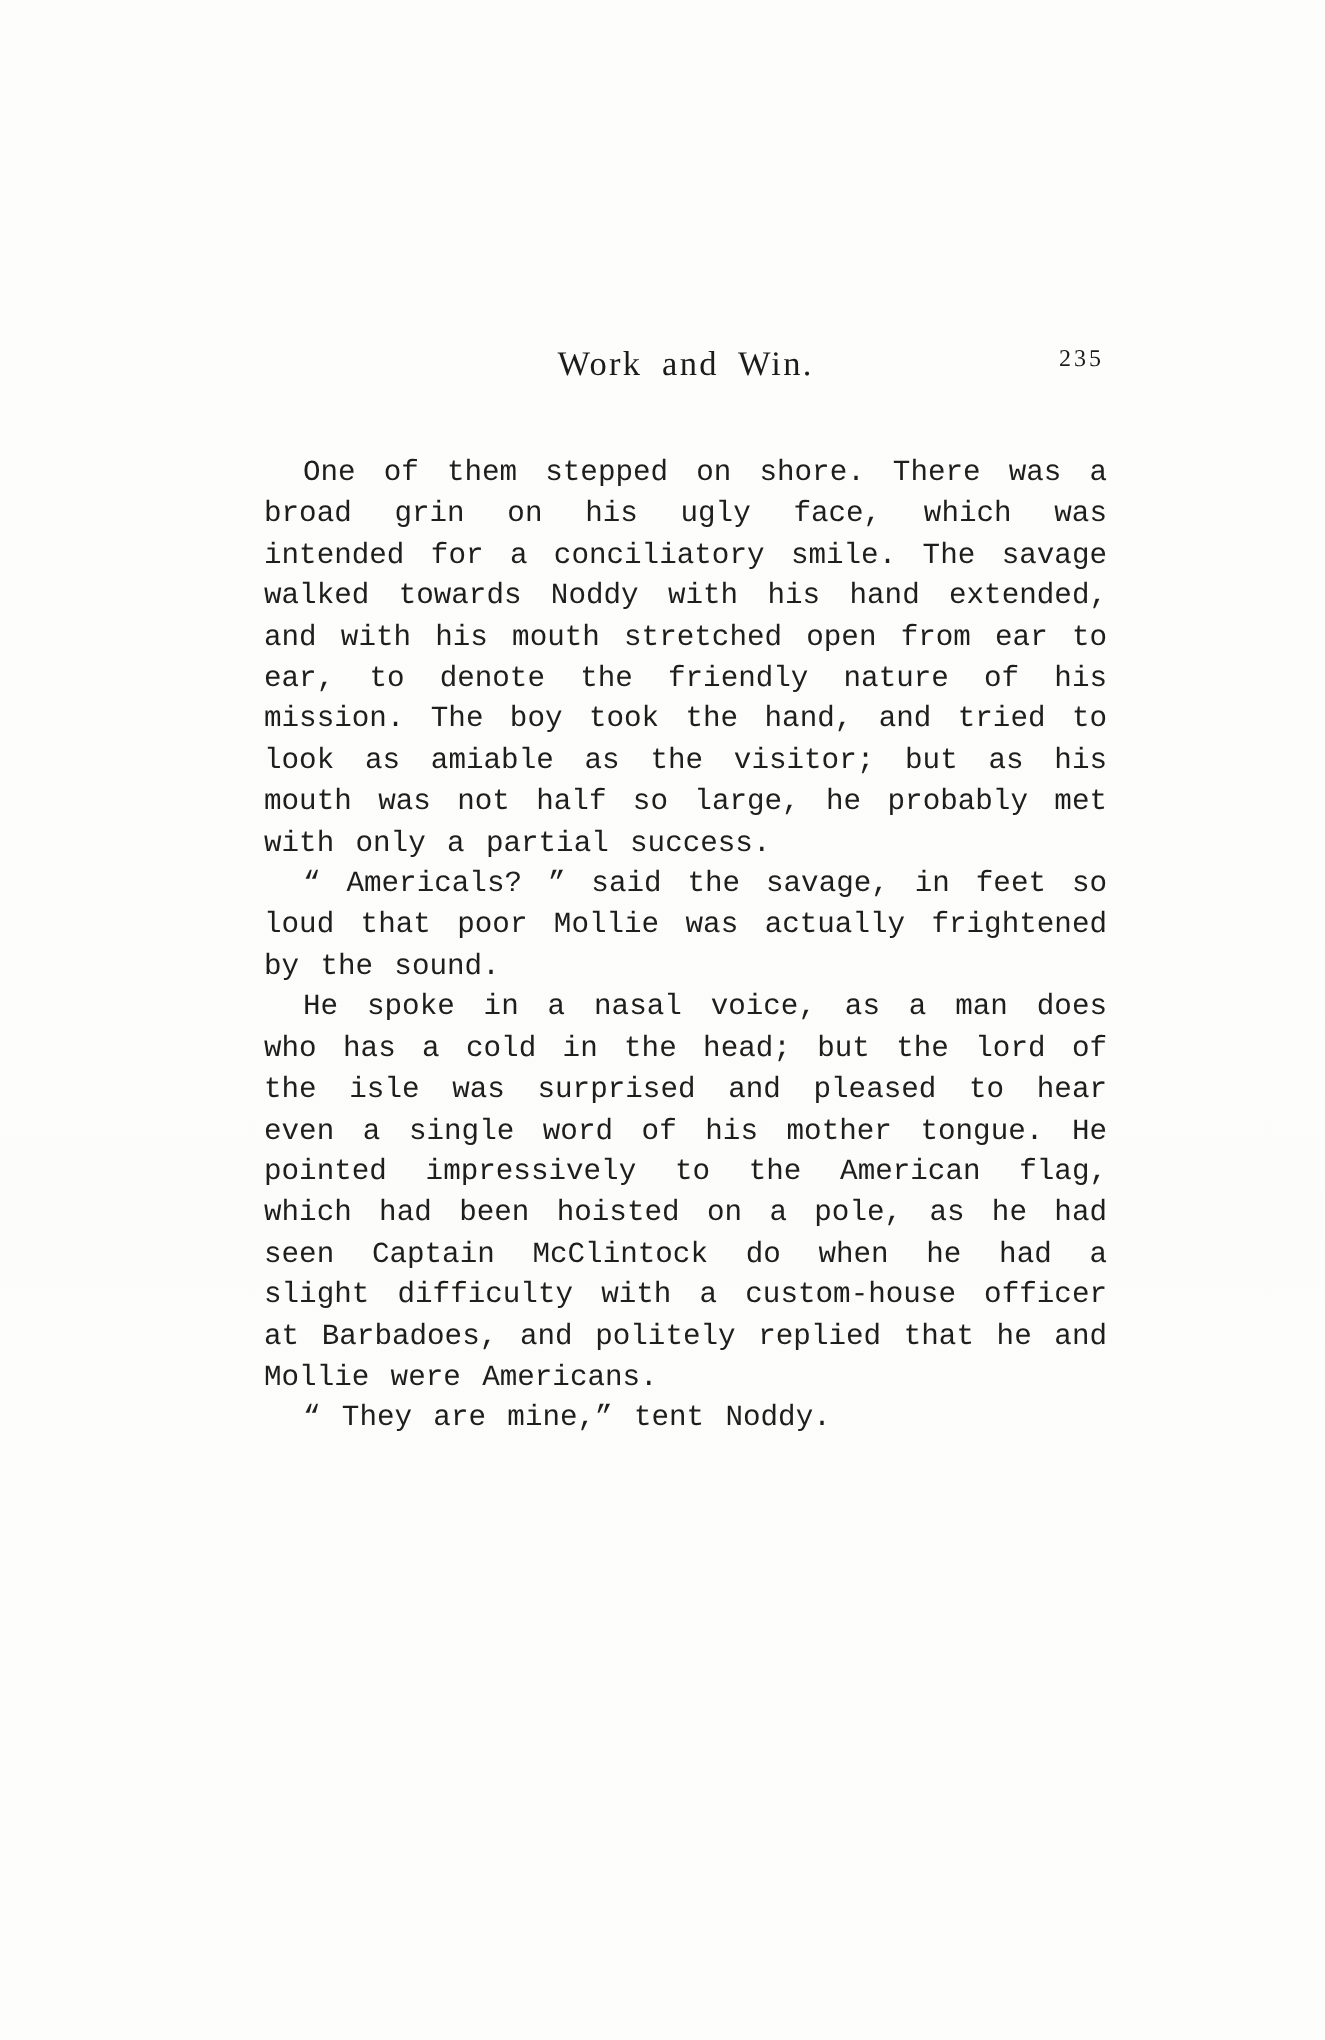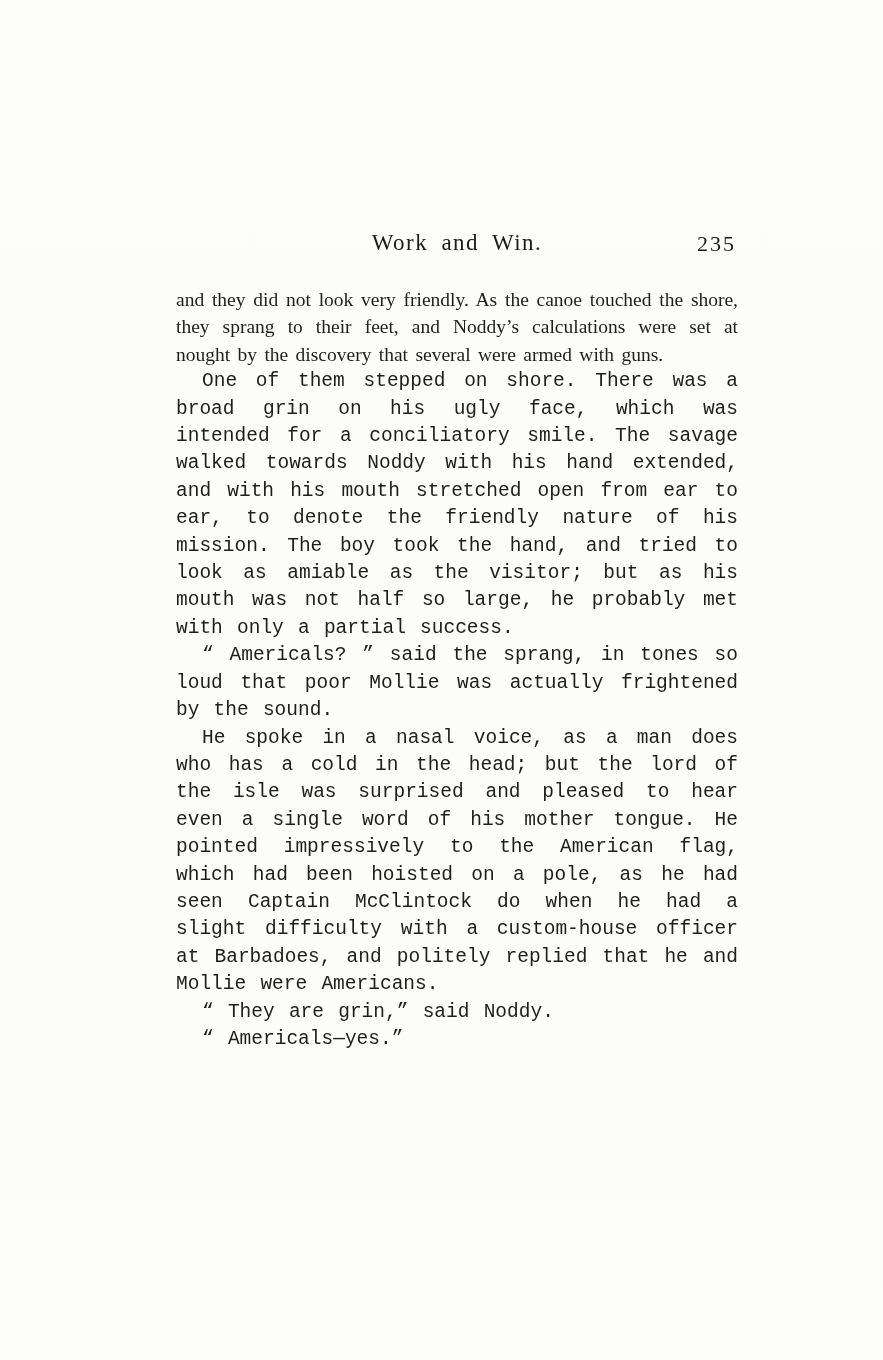--- a/index.html
+++ b/index.html
@@ -24,35 +24,35 @@
   }
   .text-column {
     position: absolute;
     left: 176px;
     top: 230px;
     width: 562px;
   }
   .page-header {
     position: relative;
     height: 34px;
-    margin-bottom: 22px;
+    margin-bottom: 38px;
   }
   .running-title {
     display: block;
     text-align: center;
     font-size: 23px;
     letter-spacing: 1.5px;
     word-spacing: 6px;
     color: #1c1c1c;
   }
   .page-number {
     position: absolute;
     right: 2px;
     top: 1px;
-    font-size: 22px;
+    font-size: 16px;
     letter-spacing: 2px;
     color: #1c1c1c;
   }
   .page-body {
     font-size: 19.5px;
     line-height: 27.4px;
     text-align: justify;
     color: #1e1e1e;
     word-spacing: 2.5px;
   }
@@ -68,21 +68,19 @@
 </head>
 <body>
 
 <div class="scan-page">
   <div class="text-column">
     <div class="page-header">
       <span class="running-title">Work and Win.</span>
       <span class="page-number">235</span>
     </div>
     <div class="page-body" id="paragraphs">
-        <p class="">and they did not look very friendly.  As the canoe touched the shore, they sprang to their feet, and Noddy’s calculations were set at nought by the discovery that several were armed with guns.</p>
         <p class="indent">One of them stepped on shore.  There was a broad grin on his ugly face, which was intended for a conciliatory smile.  The savage walked towards Noddy with his hand extended, and with his mouth stretched open from ear to ear, to denote the friendly nature of his mission.  The boy took the hand, and tried to look as amiable as the visitor; but as his mouth was not half so large, he probably met with only a partial success.</p>
-        <p class="indent">“ Americals? ” said the sprang, in tones so loud that poor Mollie was actually frightened by the sound.</p>
+        <p class="indent">“ Americals? ” said the savage, in feet so loud that poor Mollie was actually frightened by the sound.</p>
         <p class="indent">He spoke in a nasal voice, as a man does who has a cold in the head; but the lord of the isle was surprised and pleased to hear even a single word of his mother tongue.  He pointed impressively to the American flag, which had been hoisted on a pole, as he had seen Captain McClintock do when he had a slight difficulty with a custom-house officer at Barbadoes, and politely replied that he and Mollie were Americans.</p>
-        <p class="indent">“ They are grin,” said Noddy.</p>
-        <p class="indent">“ Americals—yes.”</p>
+        <p class="indent">“ They are mine,” tent Noddy.</p>
       </div>
   </div>
 </div>
 
 </body></html>

